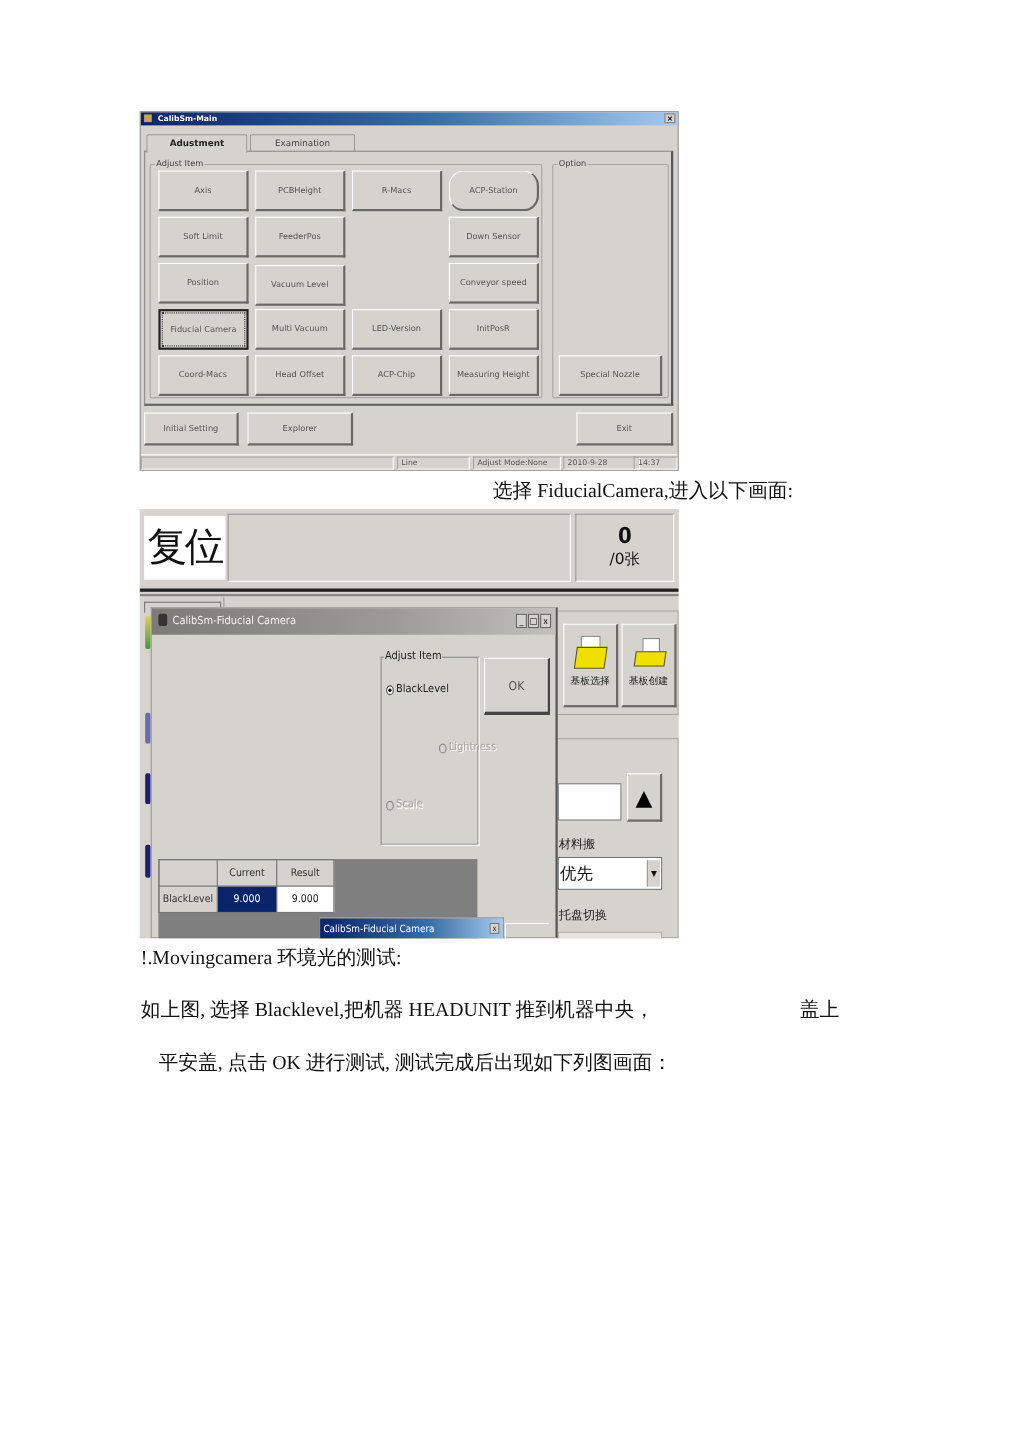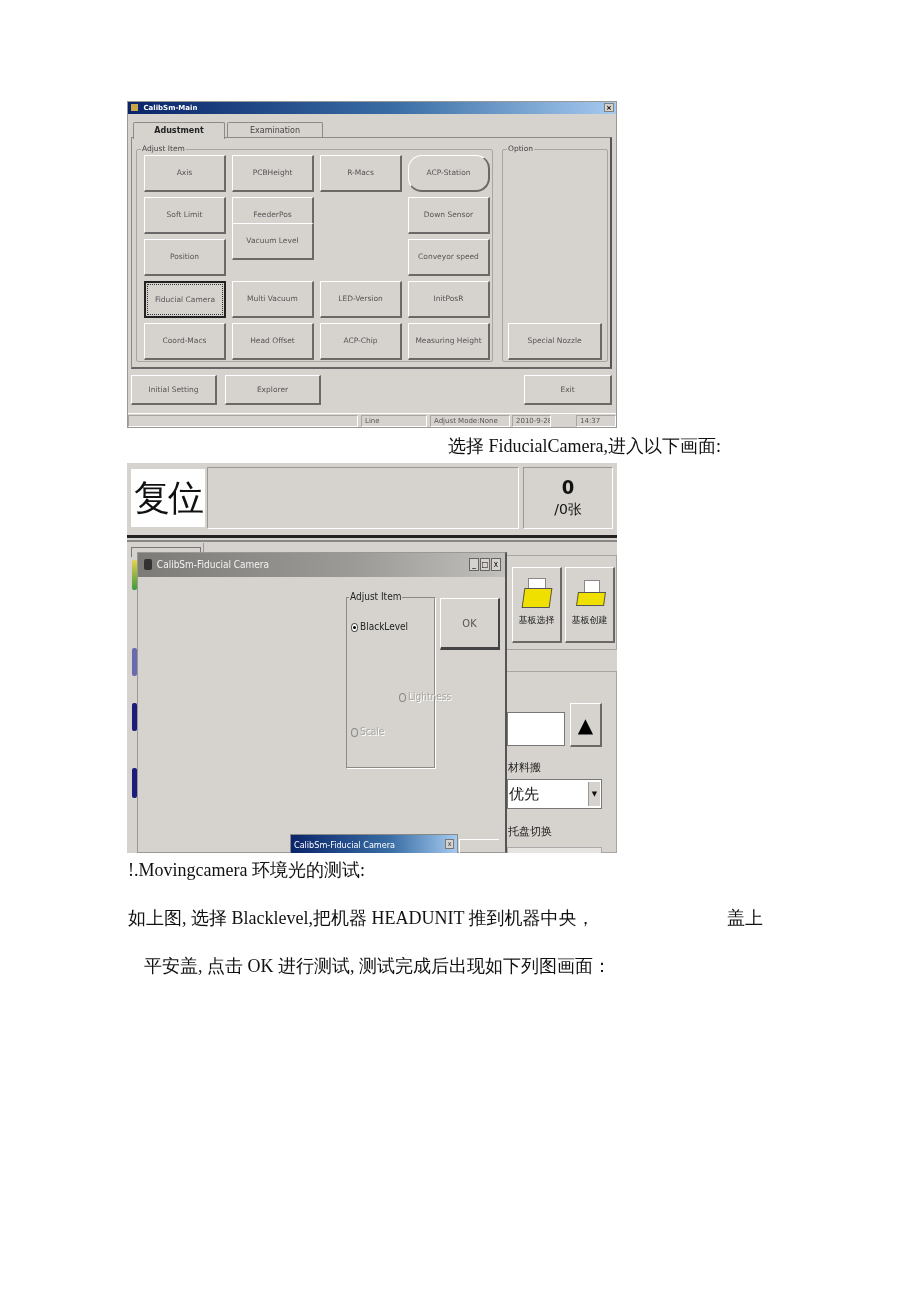--- a/index.html
+++ b/index.html
@@ -107,21 +107,21 @@
     <div class="btn" style="left:12px;top:17px;">Axis</div>
     <div class="btn" style="left:100px;top:17px;">PCBHeight</div>
     <div class="btn" style="left:188px;top:17px;">R-Macs</div>
     <div class="btn" style="left:276px;top:17px;border-radius:14px;">ACP-Station</div>
 
     <div class="btn" style="left:12px;top:59px;">Soft Limit</div>
     <div class="btn" style="left:100px;top:59px;">FeederPos</div>
     <div class="btn" style="left:276px;top:59px;">Down Sensor</div>
 
     <div class="btn" style="left:12px;top:101px;">Position</div>
-    <div class="btn" style="left:100px;top:85px;">Vacuum Level</div>
+    <div class="btn" style="left:100px;top:103px;">Vacuum Level</div>
     <div class="btn" style="left:276px;top:101px;">Conveyor speed</div>
 
     <div class="btn focused" style="left:12px;top:143px;">Fiducial Camera</div>
     <div class="btn" style="left:100px;top:143px;">Multi Vacuum</div>
     <div class="btn" style="left:188px;top:143px;">LED-Version</div>
     <div class="btn" style="left:276px;top:143px;">InitPosR</div>
 
     <div class="btn" style="left:12px;top:185px;">Coord-Macs</div>
     <div class="btn" style="left:100px;top:185px;">Head Offset</div>
     <div class="btn" style="left:188px;top:185px;">ACP-Chip</div>
@@ -131,21 +131,21 @@
   </div>
 
   <div class="btn" style="left:3px;top:273px;width:86px;height:30px;">Initial Setting</div>
   <div class="btn" style="left:97px;top:273px;width:96px;height:30px;">Explorer</div>
   <div class="btn" style="left:396px;top:273px;width:88px;height:30px;">Exit</div>
 
   <div class="statusbar">
     <div class="status-cell" style="left:0;width:230px;"></div>
     <div class="status-cell" style="left:233px;width:66px;">Line</div>
     <div class="status-cell" style="left:302px;width:80px;">Adjust Mode:None</div>
-    <div class="status-cell" style="left:384px;width:39px;">2010-9-28</div>
+    <div class="status-cell" style="left:384px;width:70px;">2010-9-28</div>
     <div class="status-cell" style="left:448px;width:40px;">14:37</div>
   </div>
 </div>
 
 <div class="txt" style="left:448px;top:435px;">选择 FiducialCamera,进入以下画面:</div>
 
 <div class="win2">
   <div class="topbar">
     <div class="reset-box">复位</div>
     <div class="msg-box"></div>
@@ -202,32 +202,48 @@
         <span class="tb-btn">x</span>
       </div>
     </div>
 
     <div class="adj-group">
       <span class="adj-label">Adjust Item</span>
       <div class="radio" style="top:22px;">
         <span class="dot on"></span>
         <span>BlackLevel</span>
       </div>
-      <div class="radio disabled" style="top:92px;padding-left:48px;">
+      <div class="radio disabled" style="top:75px;padding-left:48px;">
         <span class="dot"></span>
         <span>Lightness</span>
       </div>
       <div class="radio disabled" style="top:127px;">
         <span class="dot"></span>
         <span>Scale</span>
       </div>
     </div>
 
     <div class="ok-btn">OK</div>
 
+    <div class="grid">
+      <table>
+        <tbody>
+            <tr>
+          <td class="c0"></td>
+          <td class="c1">Current</td>
+          <td class="c2">Result</td>
+        </tr>
+        <tr>
+          <td class="c0 rowhdr">BlackLevel</td>
+          <td class="c1 sel">9.000</td>
+          <td class="c2 res">9.000</td>
+        </tr>
+      </tbody>
+        </table>
+    </div>
   </div>
 
   <div class="sub-behind"></div>
   <div class="sub-dlg">
     <div class="titlebar">
       <span>CalibSm-Fiducial Camera</span>
       <span class="close">x</span>
     </div>
   </div>
 </div>

